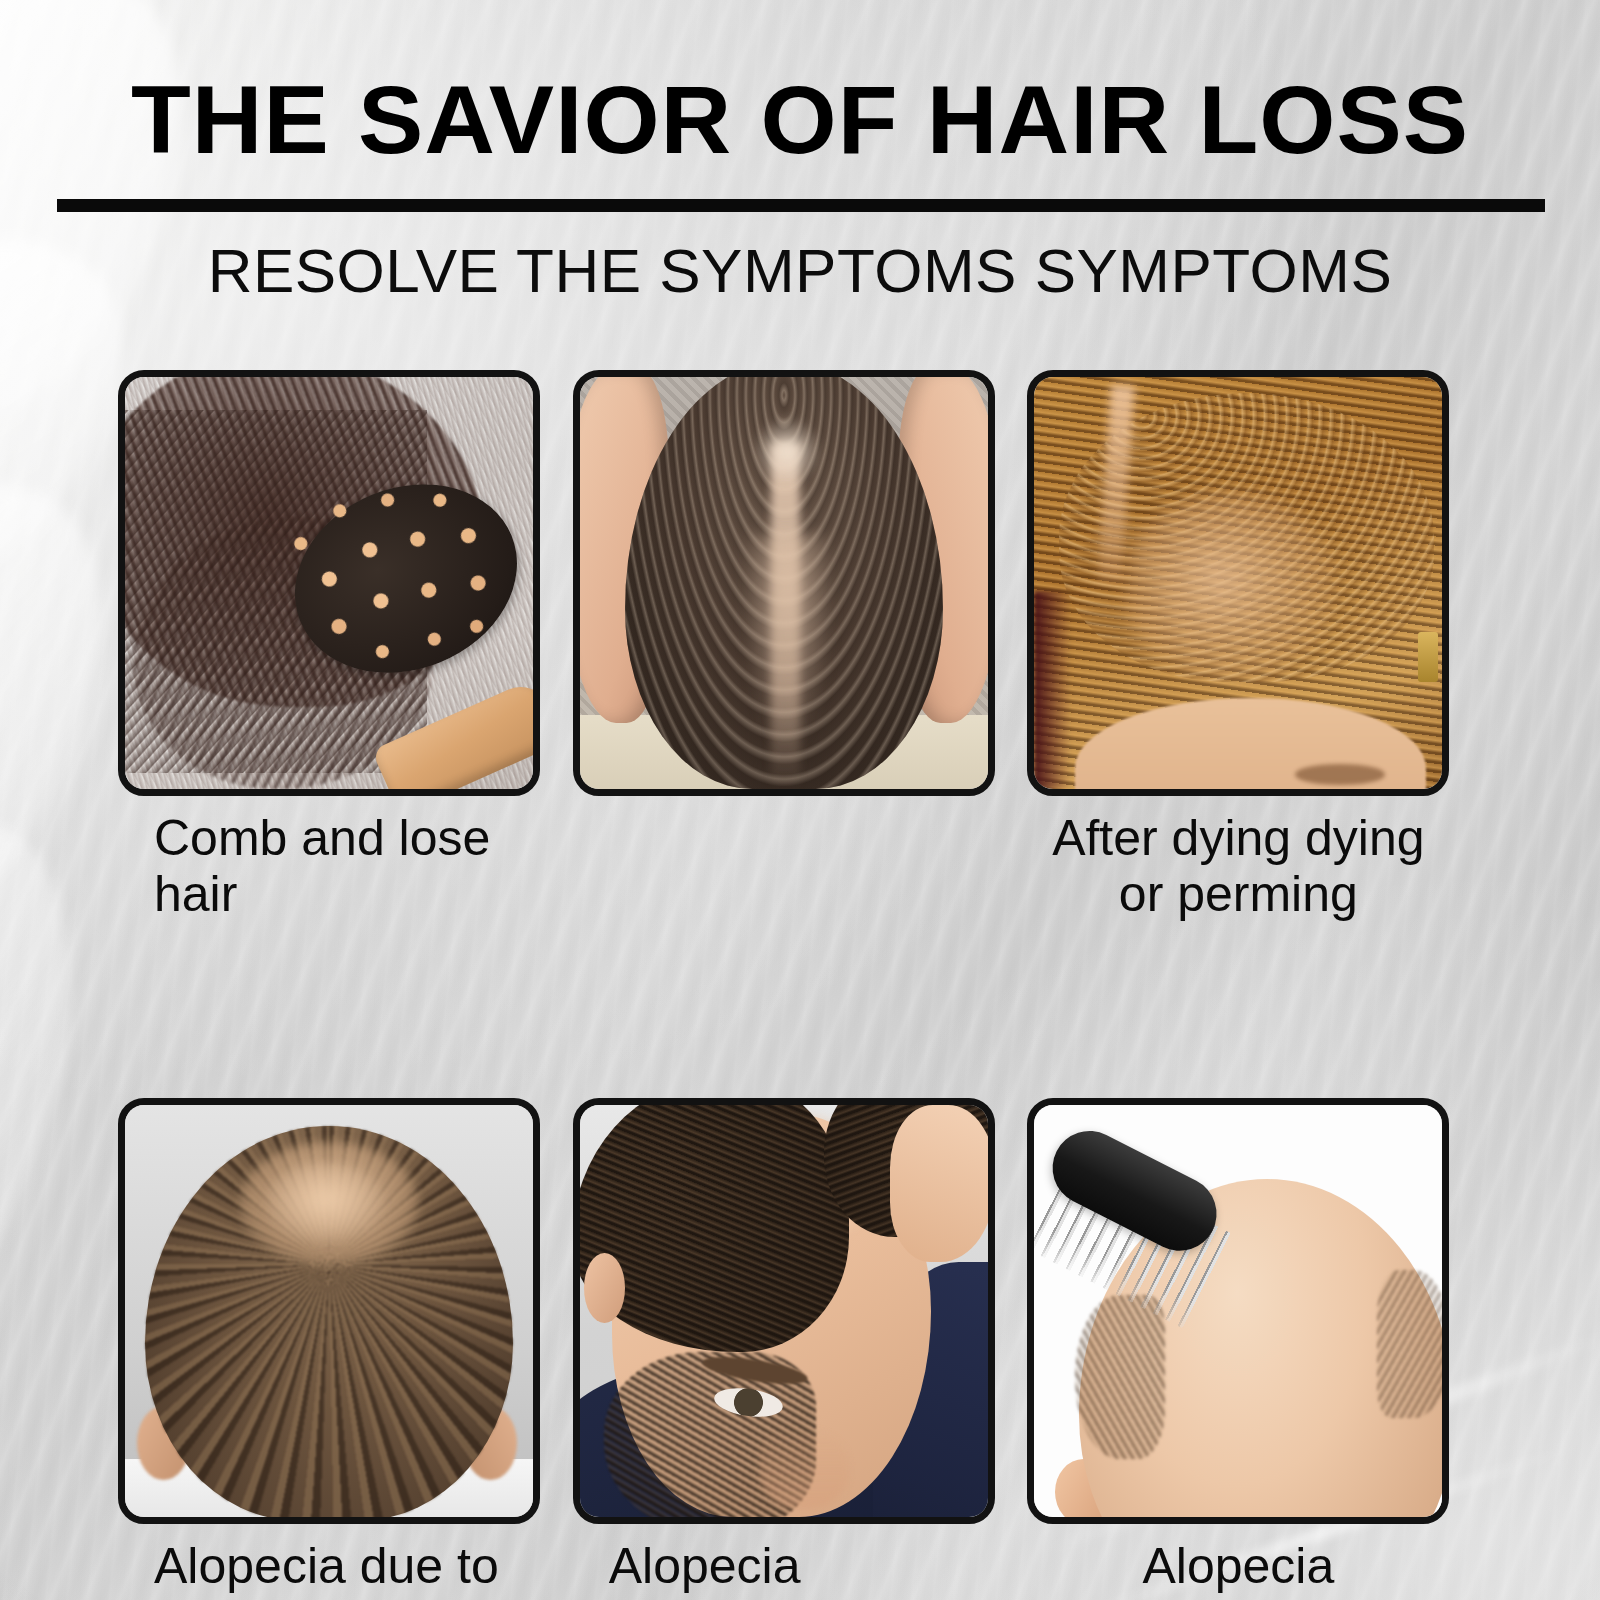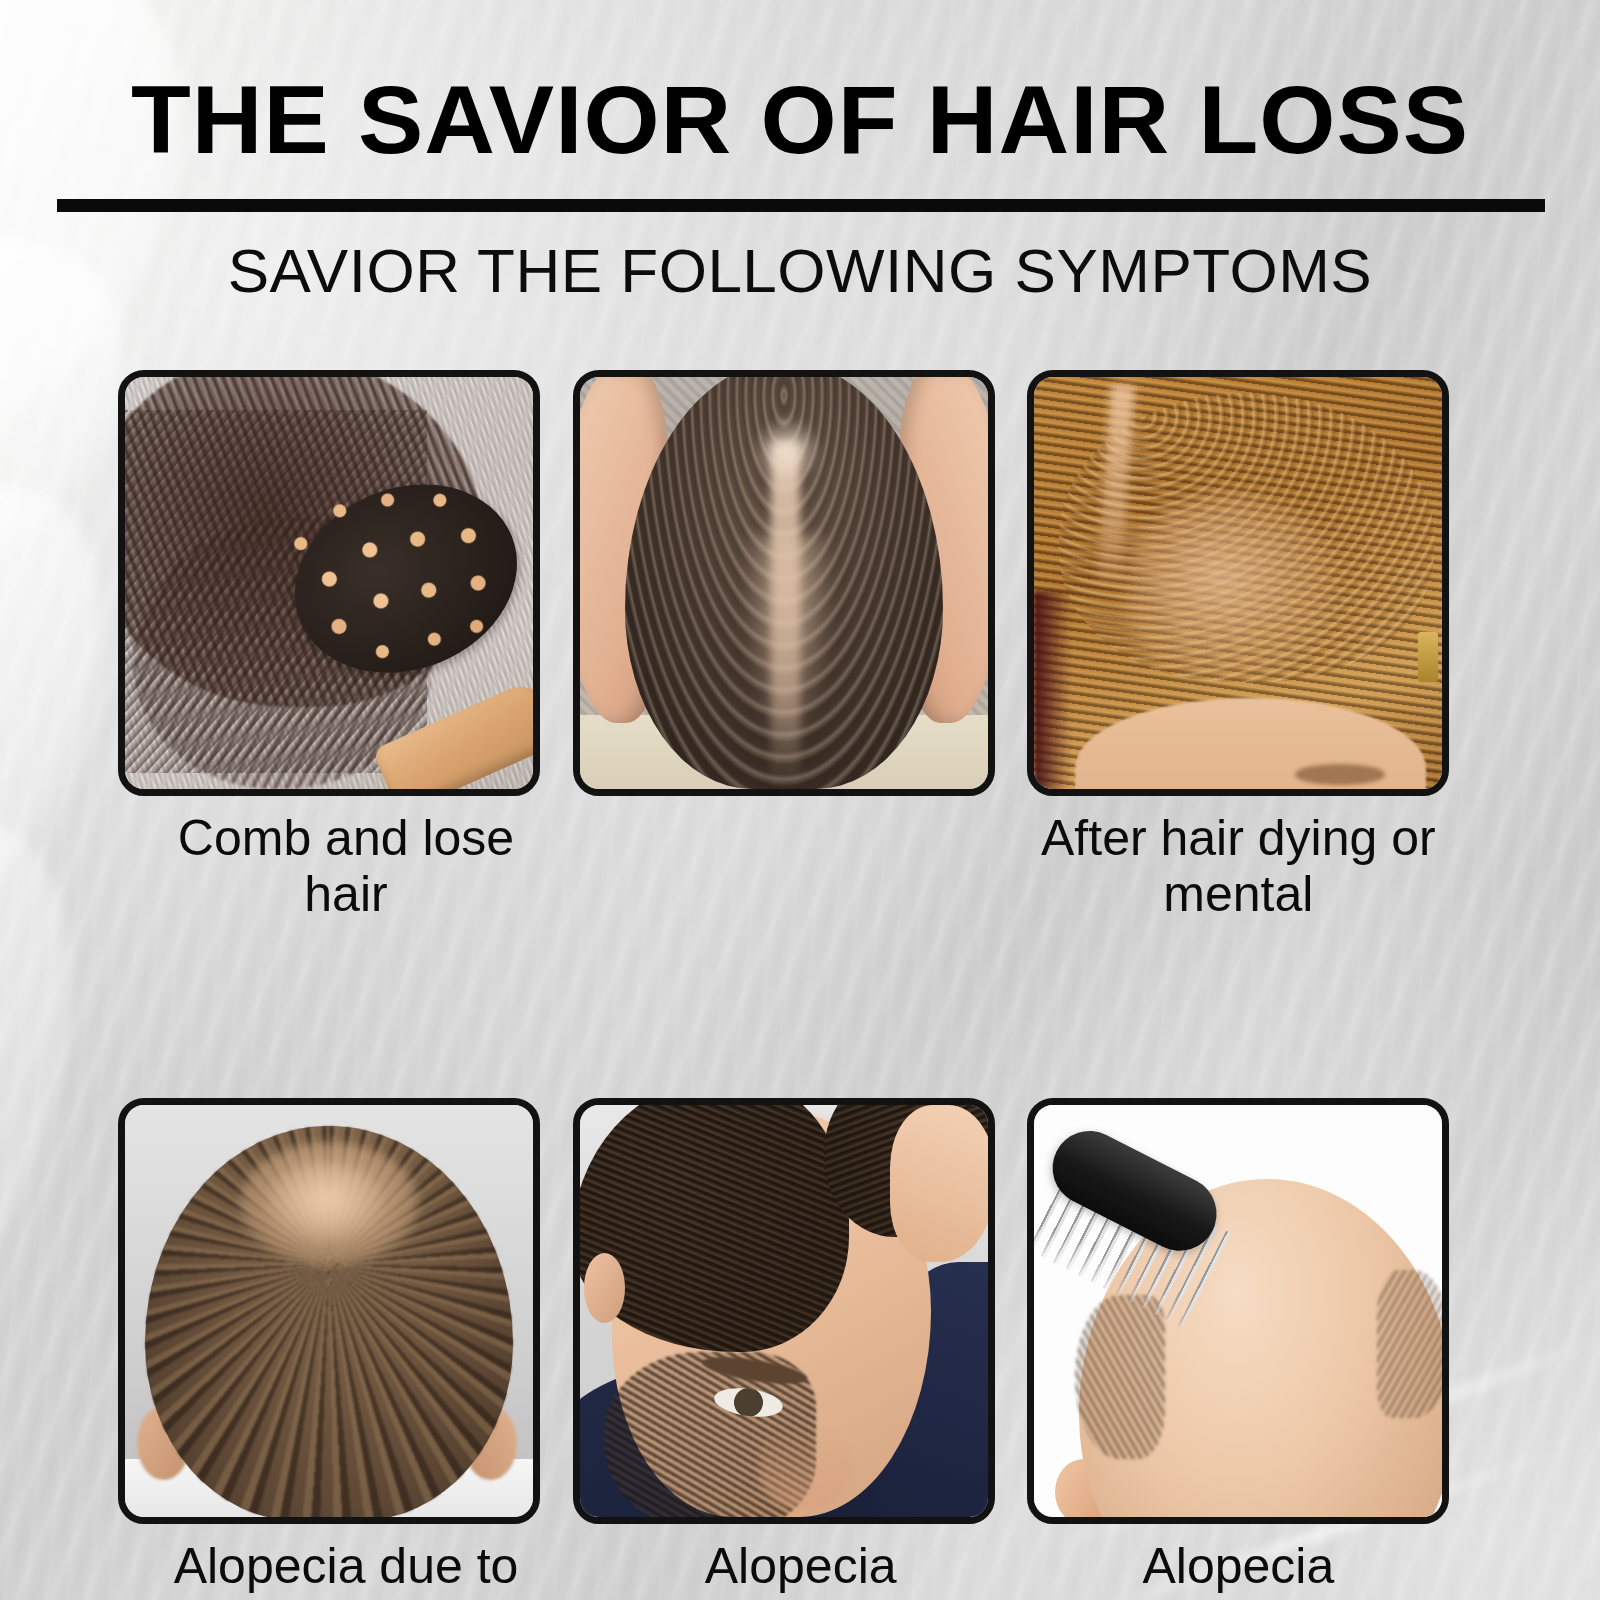--- a/index.html
+++ b/index.html
@@ -149,21 +149,21 @@
   .caption {
     margin-top: 14px;
     width: 420px;
     font-family: "Liberation Sans Narrow", "Liberation Sans", sans-serif;
     font-weight: 400;
     font-size: 50px;
     line-height: 1.12;
     color: #0b0b0b;
   }
   .caption.c-center { text-align: center; width: 422px; }
-  .caption.c-left   { text-align: center;  padding-left: 36px; box-sizing: border-box; }
+  .caption.c-left   { text-align: left;  padding-left: 36px; box-sizing: border-box; }
 
   
   .ph { position: absolute; inset: 0; }
 
   
   .p1-bg { position:absolute; inset:0; background:
       linear-gradient(160deg,#e9e7e5 0%,#dedbd8 40%,#e6e3e0 70%,#d6d2ce 100%); }
   .p1-fibers { position:absolute; inset:0;
       background:
         repeating-linear-gradient(76deg, rgba(90,62,54,0.0) 0px, rgba(90,62,54,0.42) 1.5px, rgba(90,62,54,0.0) 5px),
@@ -389,21 +389,21 @@
   <div class="lock c"></div>
   <div class="lock d"></div>
   <div class="streak s1"></div>
   <div class="streak s2"></div>
   <div class="streak s3"></div>
   <div class="bg-vign"></div>
 
   <div class="header">
     <div class="title">THE SAVIOR OF HAIR LOSS</div>
     <div class="rule"></div>
-    <div class="subtitle">SAVIOR THE FOLLOWING SYMPTOMS</div>
+    <div class="subtitle">RESOLVE THE SYMPTOMS SYMPTOMS</div>
   </div>
 
   <div class="grid">
 
     <div class="row r1">
 
       <div class="cell">
         <div class="tile">
           <div class="blurwrap">
             <div class="ph">
@@ -449,21 +449,21 @@
               <div class="p3-swirl"></div>
               <div class="p3-thin"></div>
               <div class="p3-part"></div>
               <div class="p3-forehead"></div>
               <div class="p3-brow"></div>
               <div class="p3-dark"></div>
               <div class="p3-clip"></div>
             </div>
           </div>
         </div>
-        <div class="caption c-center">After hair dying or mental</div>
+        <div class="caption c-center">After dying dying or perming</div>
       </div>
 
     </div>
 
     <div class="row r2">
 
       <div class="cell">
         <div class="tile">
           <div class="blurwrap">
             <div class="ph">

